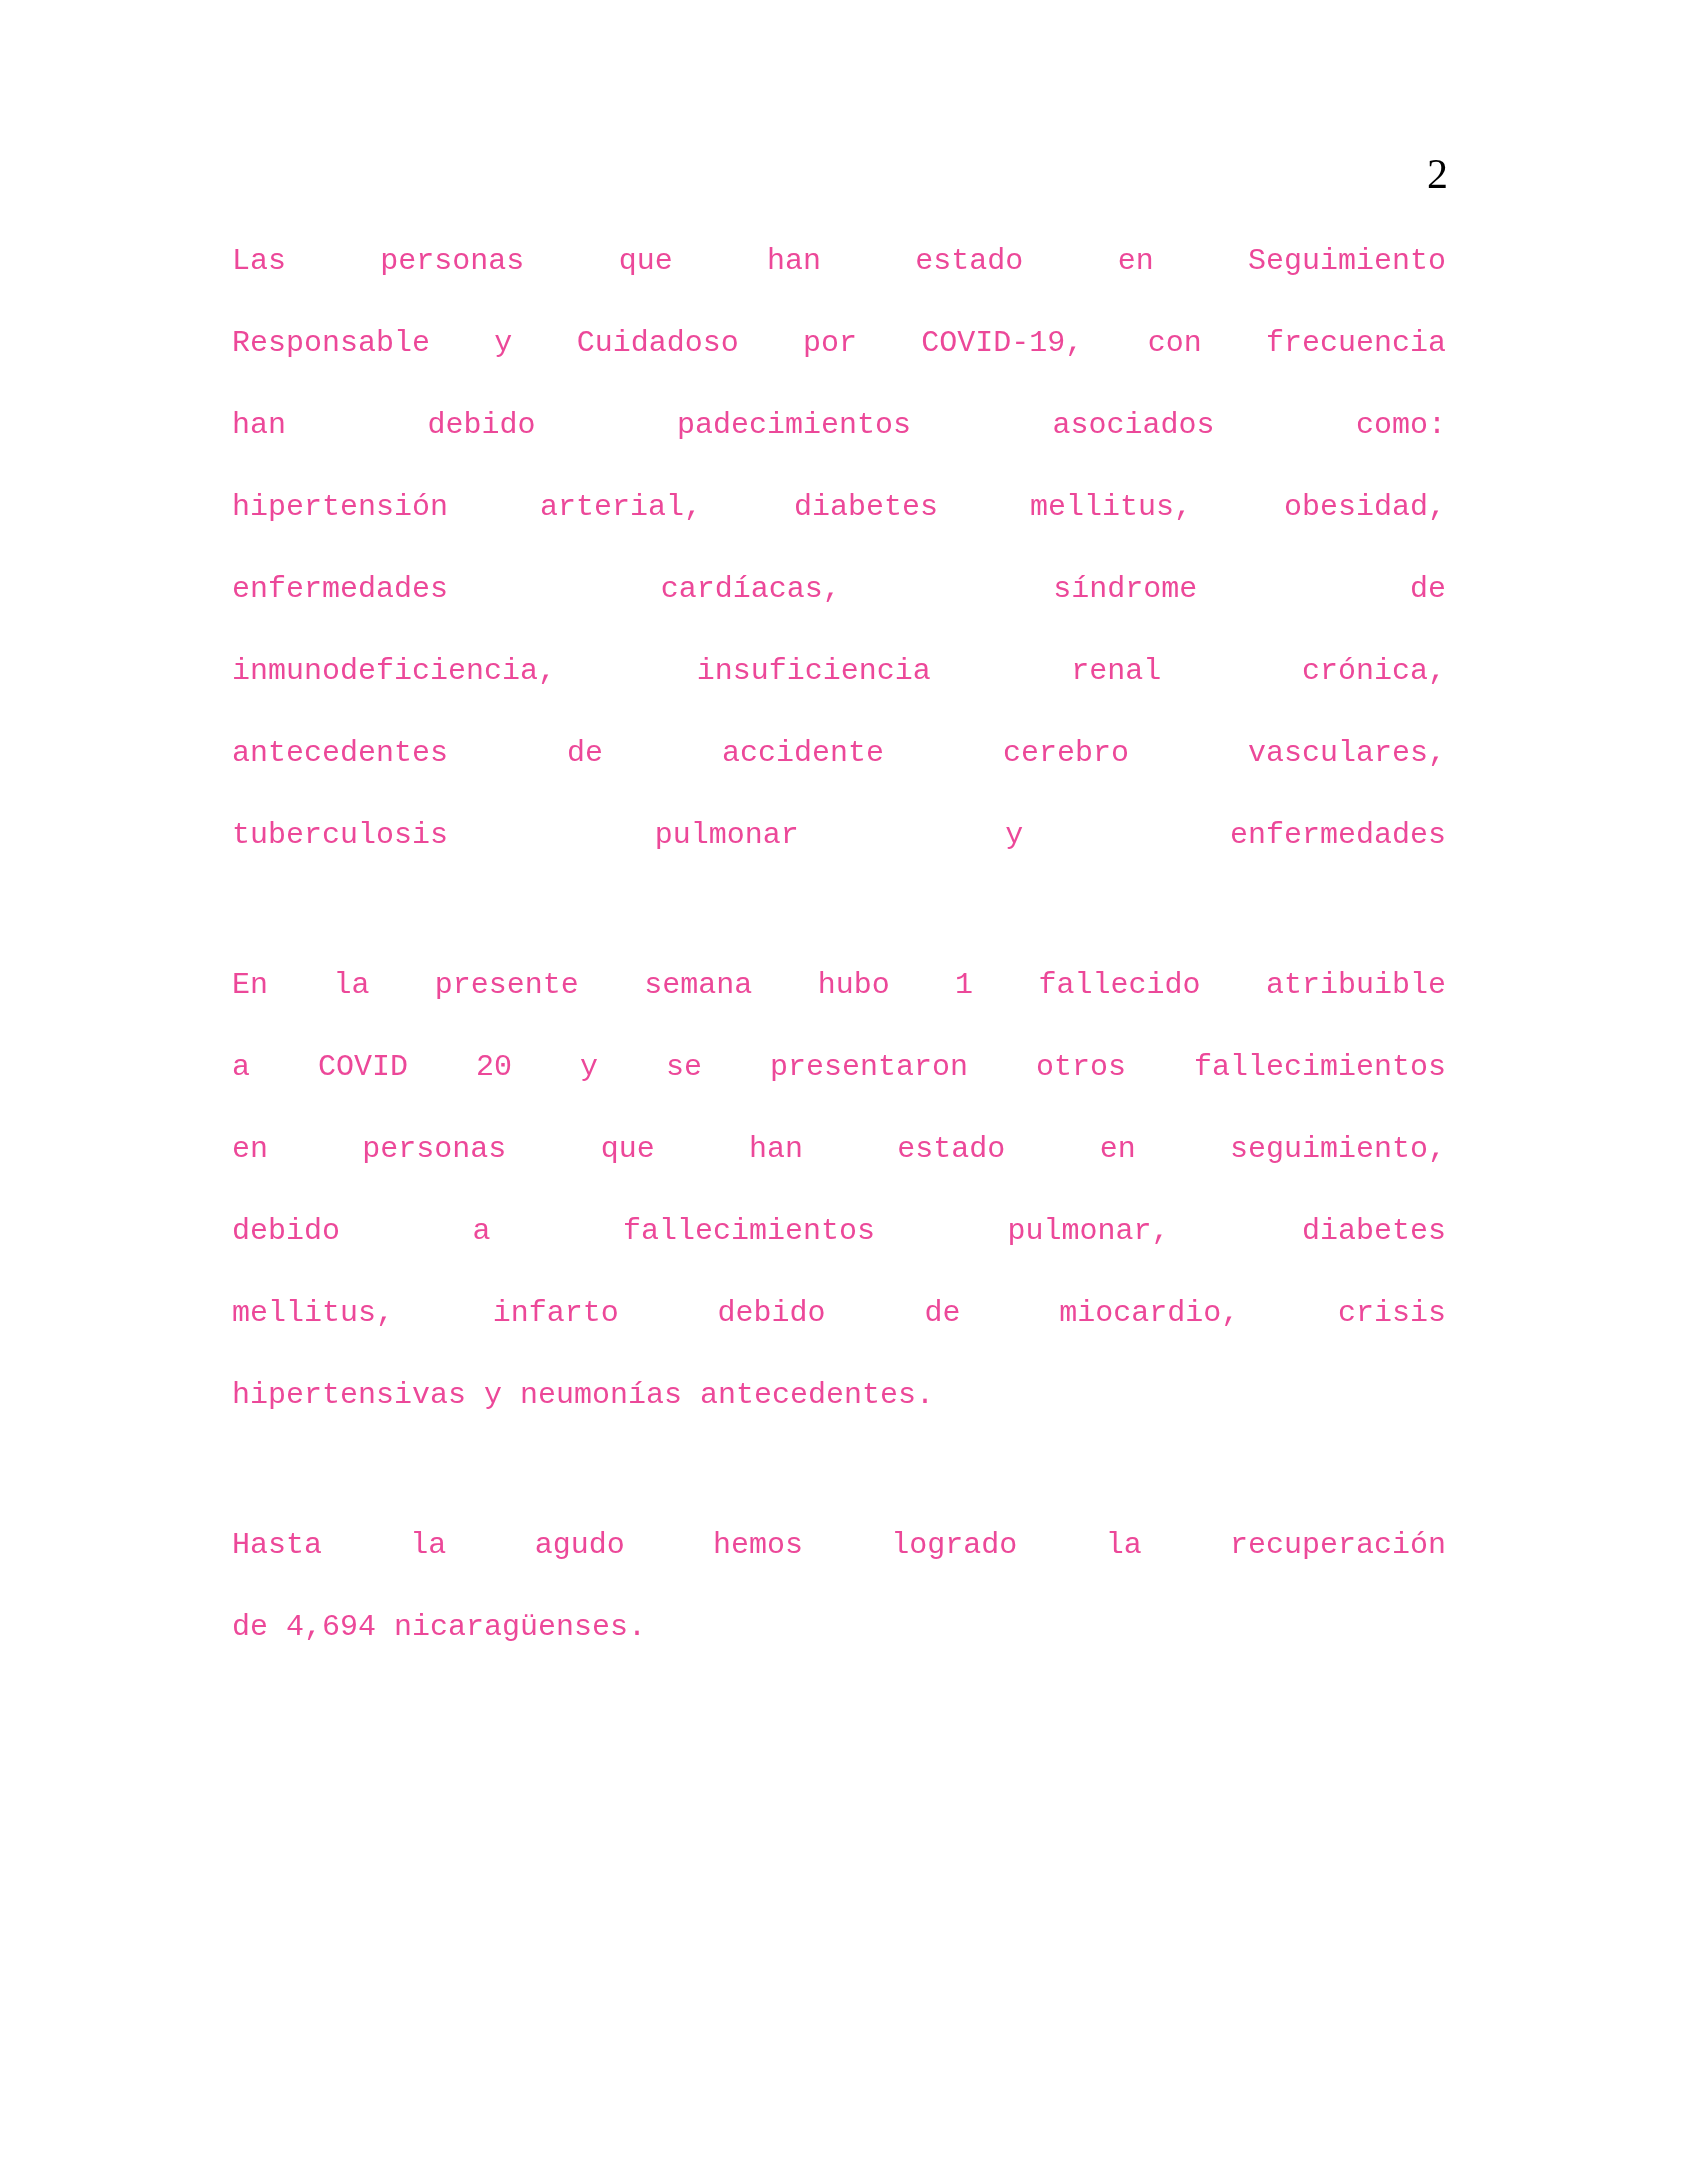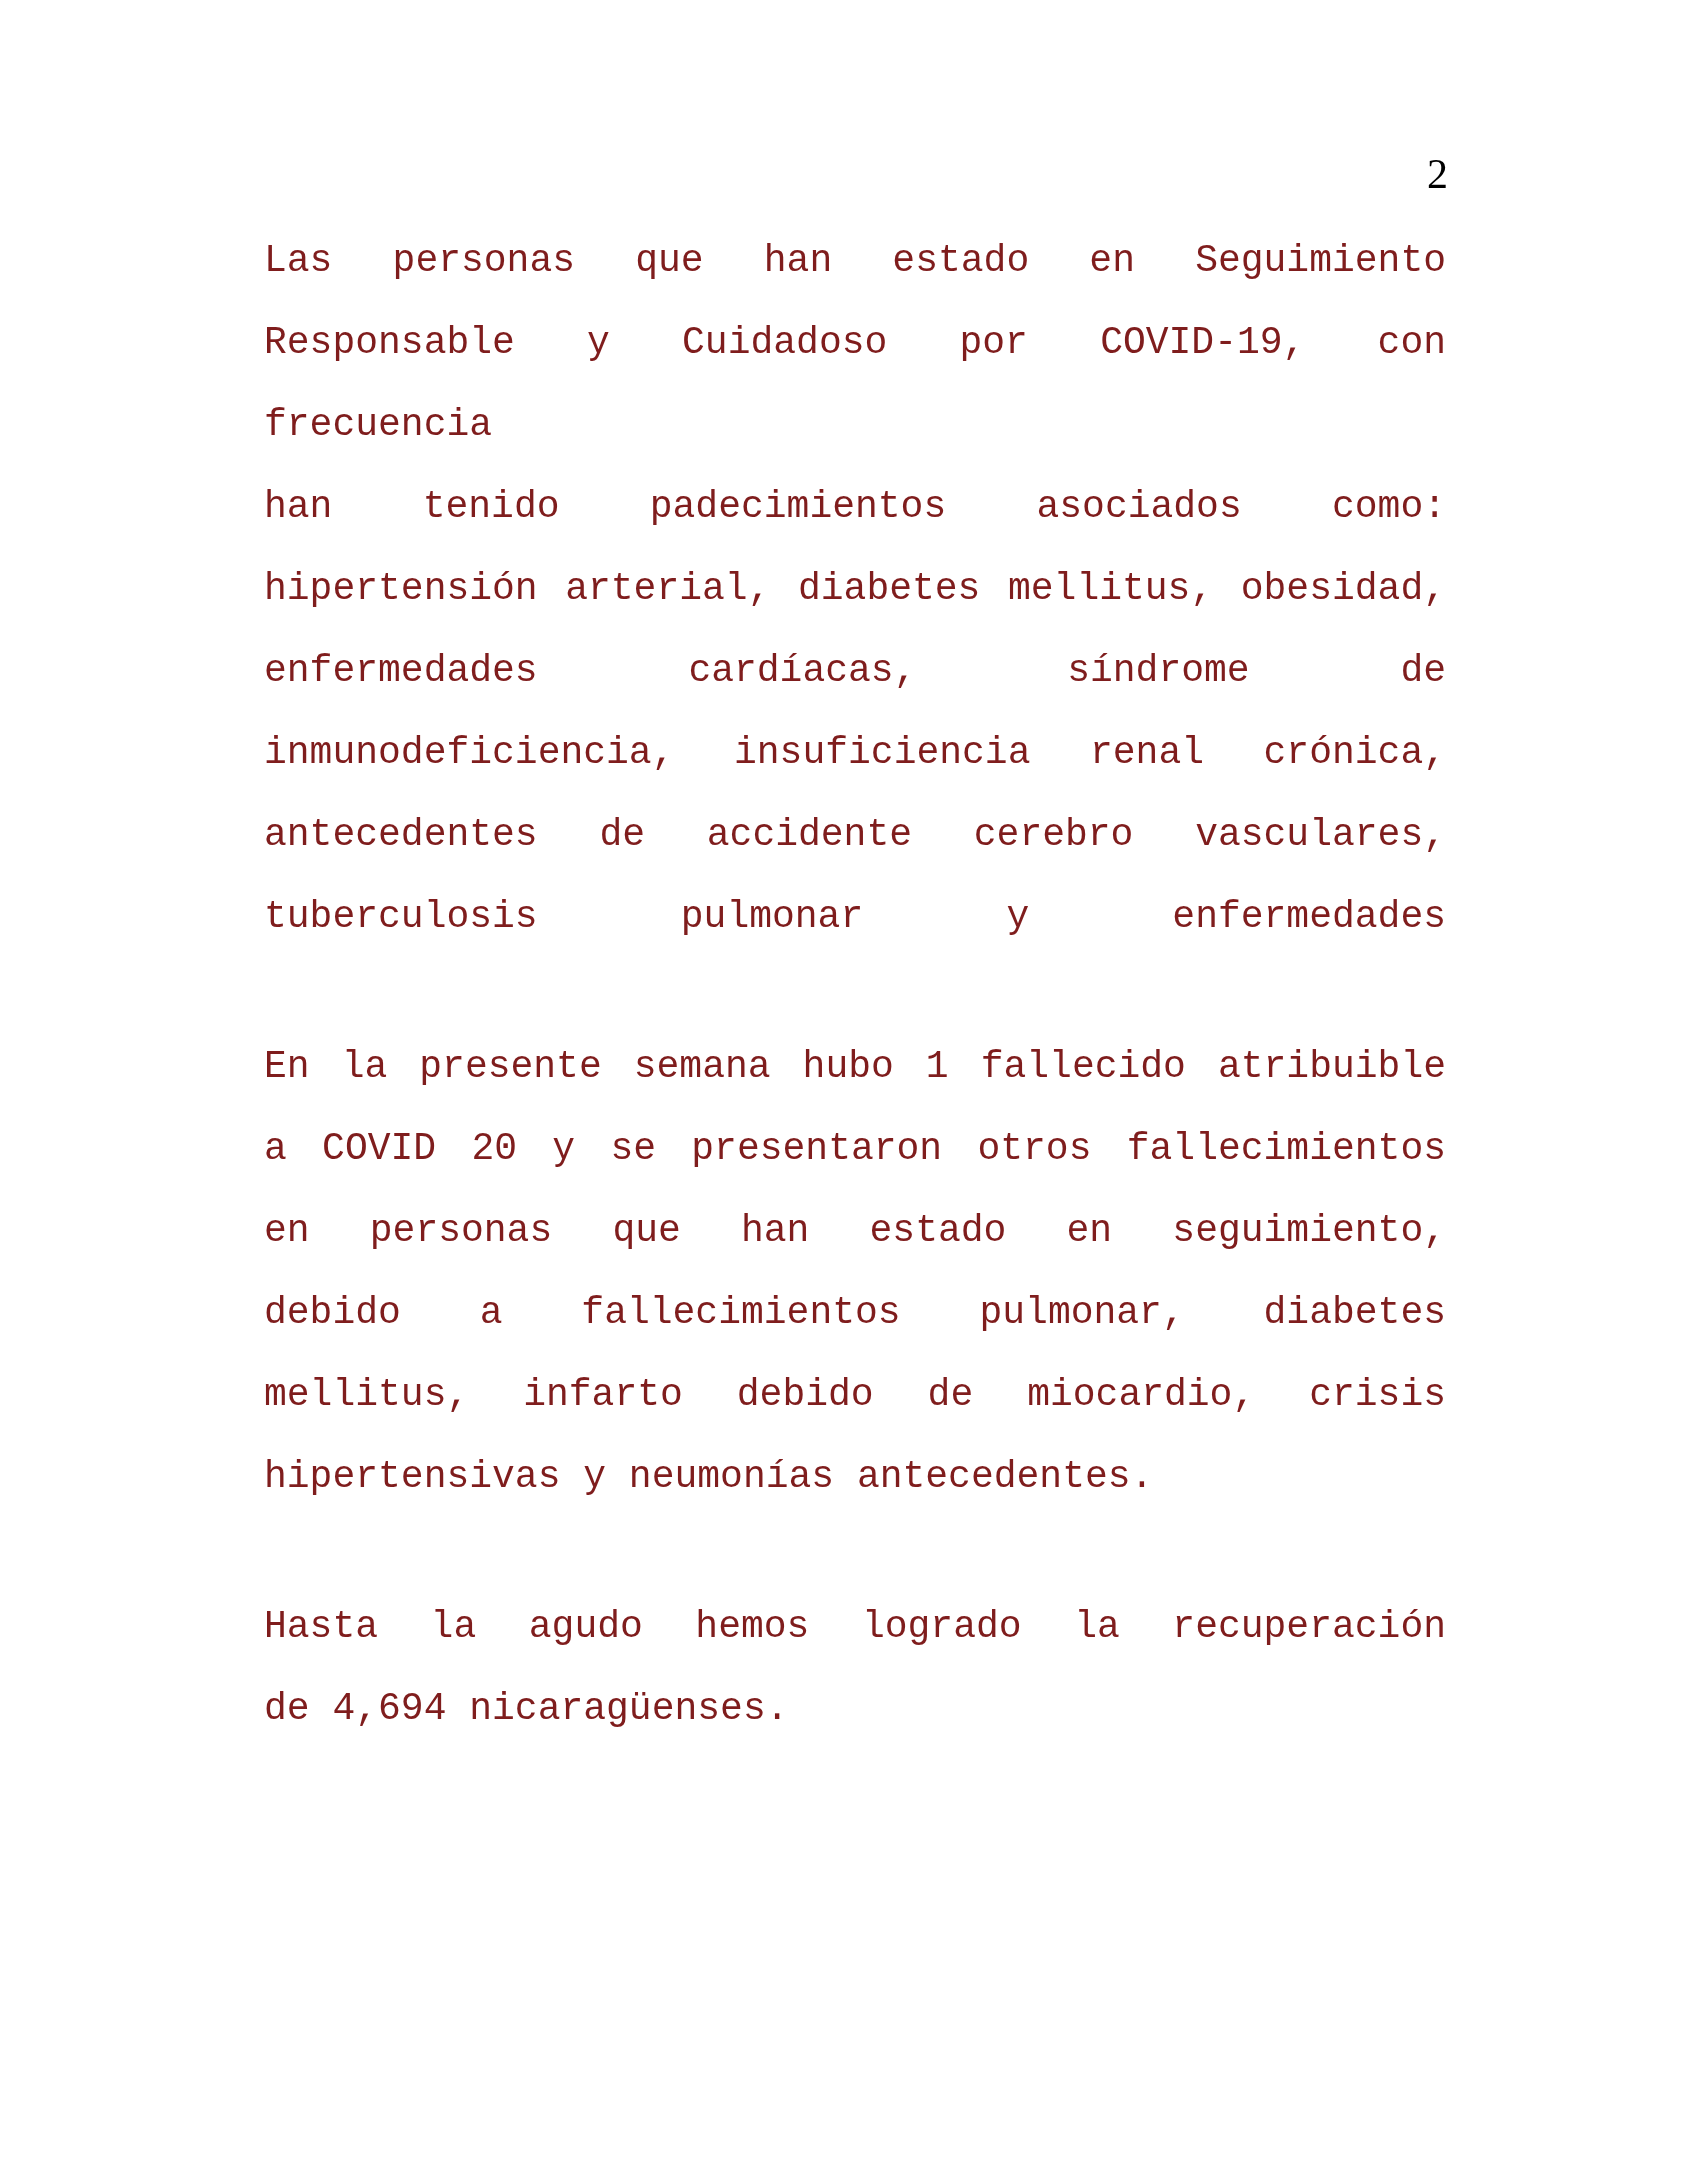--- a/index.html
+++ b/index.html
@@ -29,46 +29,45 @@
     left: 232px;
     top: 220px;
     width: 1214px;
   }
   .para {
     margin: 0 0 68px 0;
     padding: 0;
   }
   .line {
     display: block;
-    font-size: 38px;
+    font-size: 30px;
     line-height: 82px;
     letter-spacing: 0;
     text-align: justify;
     text-align-last: justify;
     white-space: normal;
-    color: #7f1d1d;
-    margin-left: 32px;
+    color: #ec4899;
   }
   .line.last {
     text-align-last: left;
   }
 </style>
 </head>
 <body>
 
 <div class="page">
 
   <div class="page-number">2</div>
 
   <main class="doc-body">
 
     <p class="para">
       <span class="line">Las personas que han estado en Seguimiento</span>
       <span class="line">Responsable y Cuidadoso por COVID-19, con frecuencia</span>
-      <span class="line">han tenido padecimientos asociados como:</span>
+      <span class="line">han debido padecimientos asociados como:</span>
       <span class="line">hipertensión arterial, diabetes mellitus, obesidad,</span>
       <span class="line">enfermedades cardíacas, síndrome de</span>
       <span class="line">inmunodeficiencia, insuficiencia renal crónica,</span>
       <span class="line">antecedentes de accidente cerebro vasculares,</span>
       <span class="line">tuberculosis pulmonar y enfermedades</span>
     </p>
 
     <p class="para">
       <span class="line">En la presente semana hubo 1 fallecido atribuible</span>
       <span class="line">a COVID 20 y se presentaron otros fallecimientos</span>

